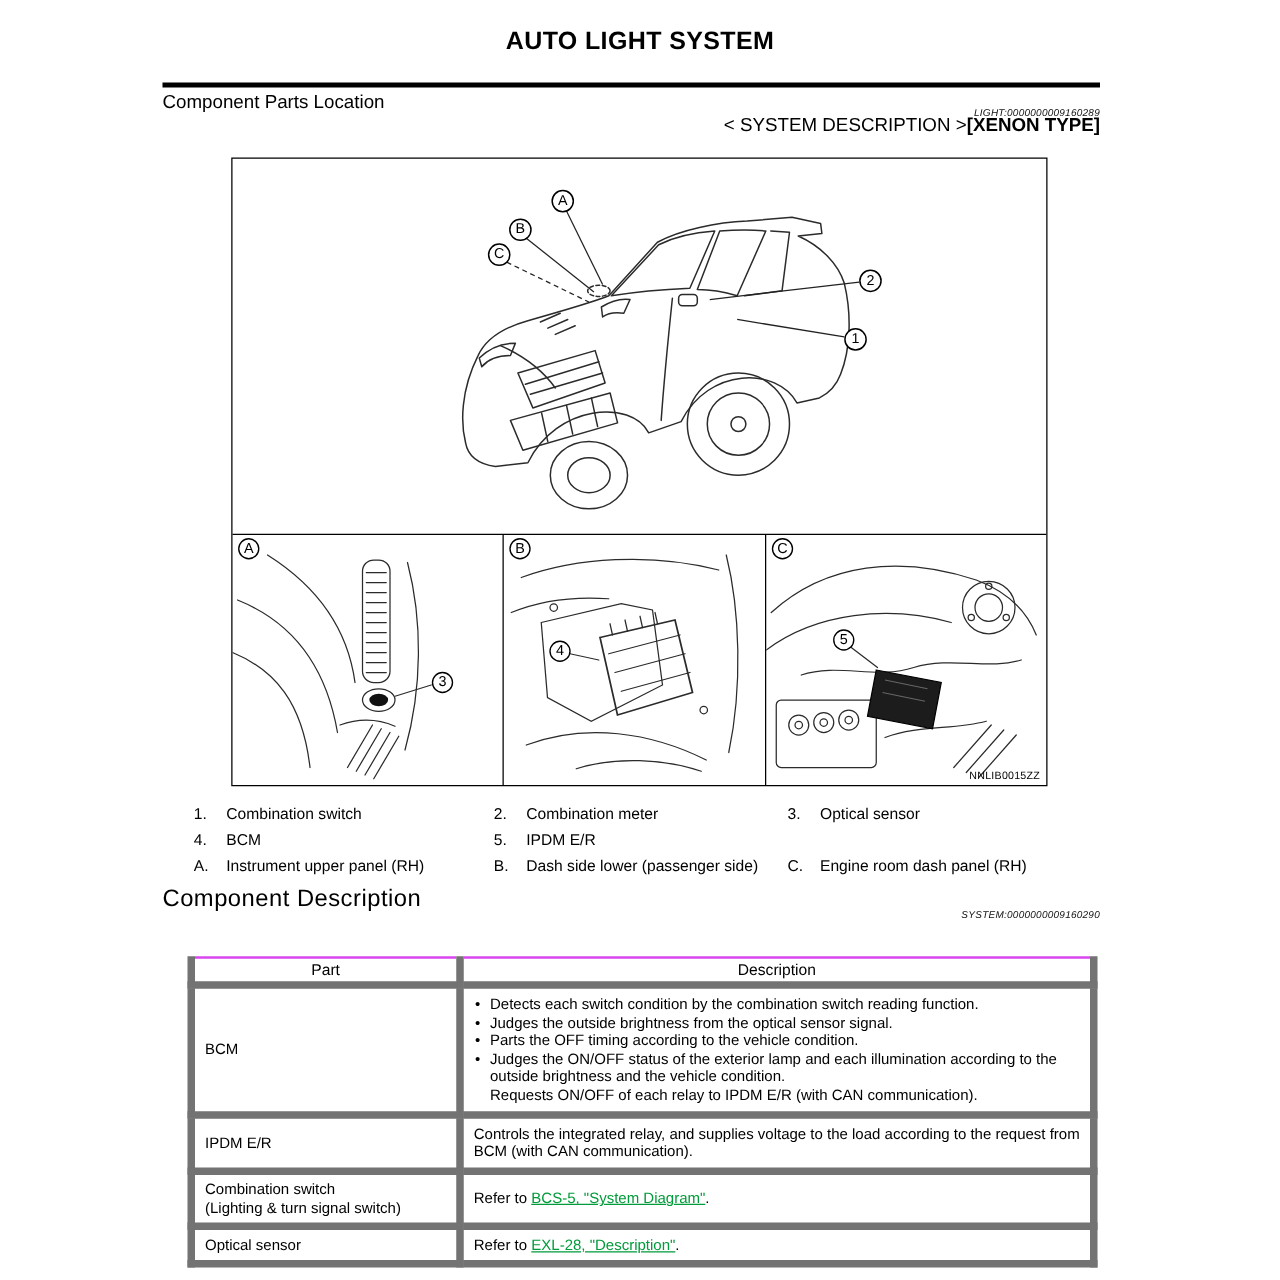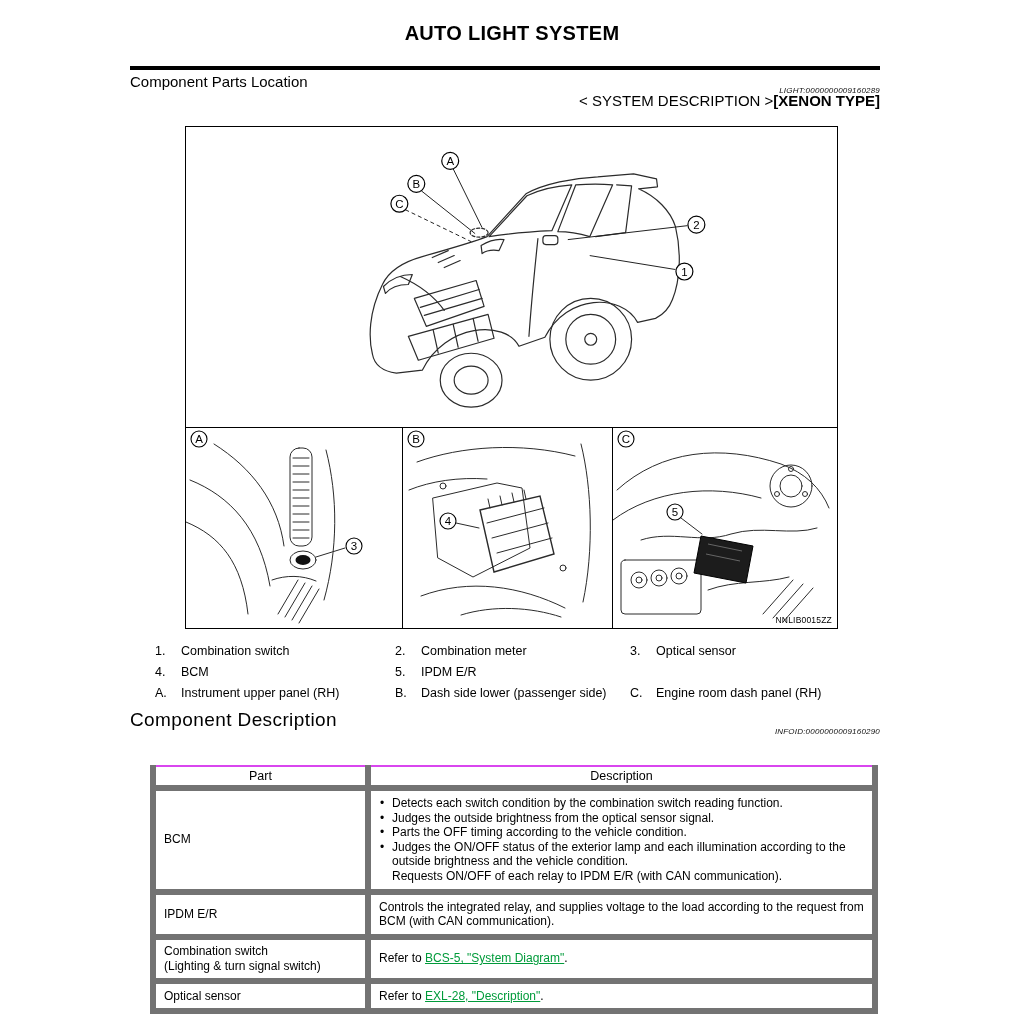--- a/index.html
+++ b/index.html
@@ -276,21 +276,21 @@
       <span class="legend-key">B.</span>
       <span>Dash side lower (passenger side)</span>
     </div>
     <div class="legend-item">
       <span class="legend-key">C.</span>
       <span>Engine room dash panel (RH)</span>
     </div>
   </div>
 
   <div class="sec-head-2">Component Description</div>
-  <div class="infoid infoid-2">INFOID:0000000009160290</div>
+  <div class="infoid infoid-2">SYSTEM:0000000009160290</div>
 
   <table class="comp-table">
     <colgroup>
         <col class="col-part">
         <col>
       </colgroup>
     <thead>
       <tr>
         <th>Part</th>
         <th>Description</th>

